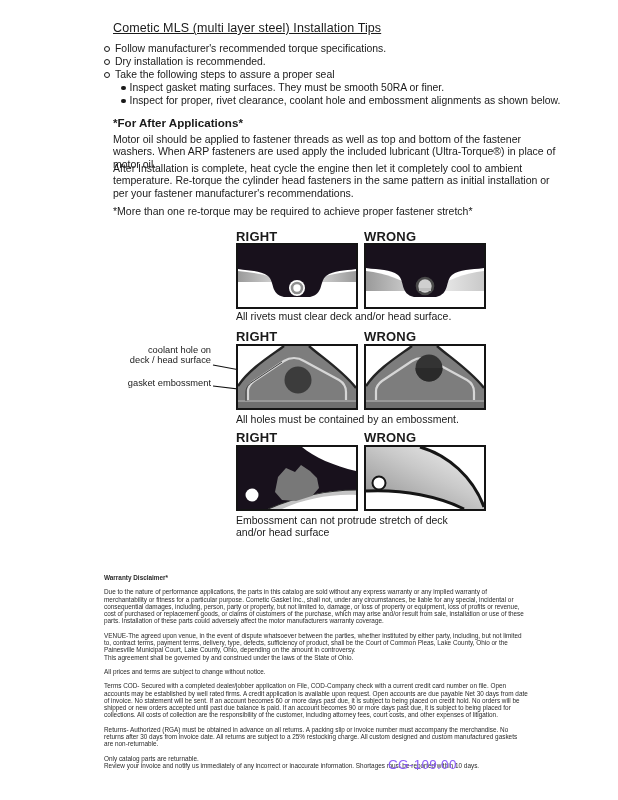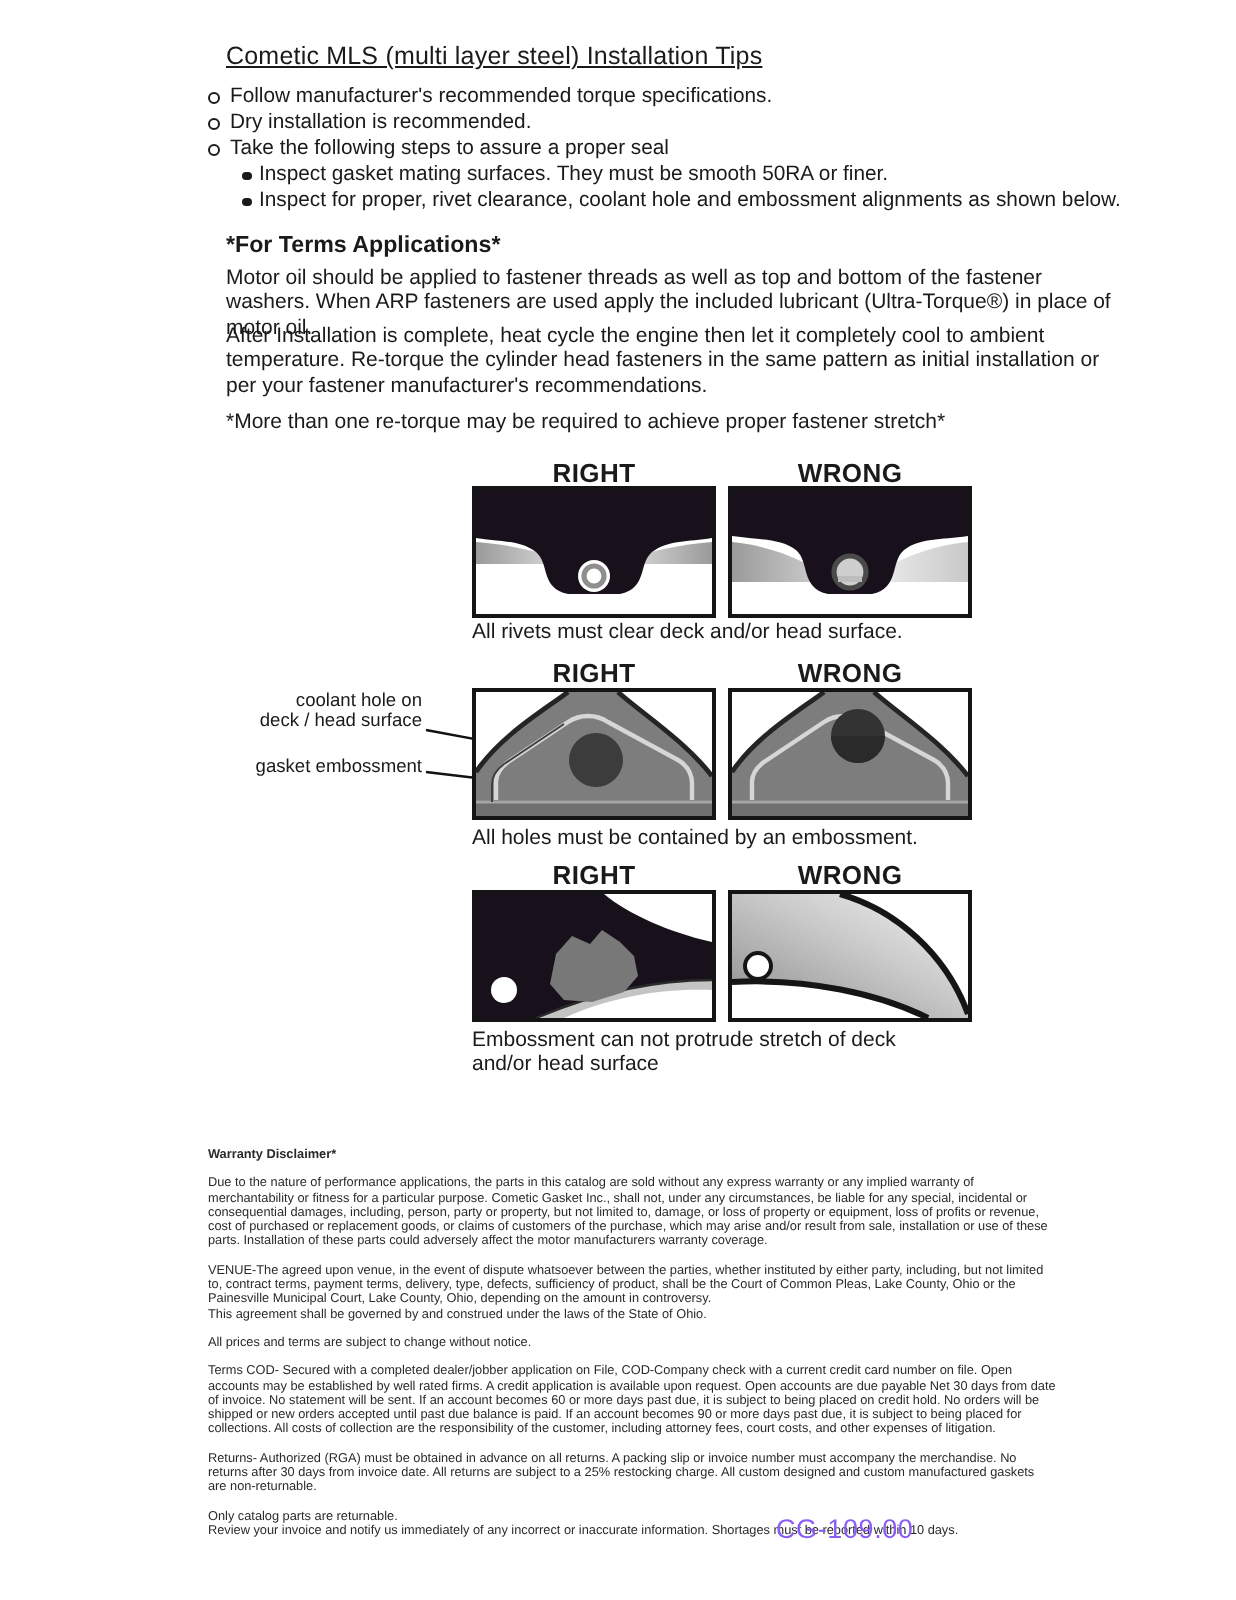--- a/index.html
+++ b/index.html
@@ -18,21 +18,21 @@
     width:4px;height:4px;border:1px solid #1a1a1a;border-radius:50%;
     display:inline-block;margin-right:5px;flex:0 0 auto;
   }
   .sub-line{left:121px;font-size:10.4px;line-height:12px;display:flex;align-items:center;white-space:nowrap;}
   .sub-line .marker{
     width:4.5px;height:4.5px;background:#1a1a1a;border-radius:50%;
     display:inline-block;margin-right:4px;flex:0 0 auto;
   }
   .section-heading{left:113px;font-size:11.6px;font-weight:bold;}
   .para{left:113px;width:452px;font-size:10.5px;line-height:12.4px;}
-  .diag-label{font-size:13px;font-weight:bold;width:122px;text-align:center;letter-spacing:.2px;}
+  .diag-label{font-size:13px;font-weight:bold;width:122px;text-align:left;letter-spacing:.2px;}
   .panel{width:118px;height:62px;border:2px solid #141414;background:#fff;}
   .panel svg{display:block;}
   .caption{left:236px;font-size:10.5px;line-height:11.5px;white-space:pre-line;}
   .annot{width:95px;text-align:right;font-size:9.3px;line-height:9.8px;color:#1a1a1a;}
   .warranty{left:104px;top:574px;width:424px;font-size:6.4px;line-height:7.3px;color:#2a2a2a;}
   .warranty .w-head{font-weight:bold;margin:0 0 7px 0;}
   .warranty p{margin:0 0 7px 0;white-space:pre-line;}
   .footer-code{left:388px;top:757px;font-size:13.5px;letter-spacing:.3px;color:#8b5cf6;}
 </style>
 </head>
@@ -54,21 +54,21 @@
 </div>
 <div class="abs sub-line" style="top:82px;">
   <span class="marker"></span>
   <span>Inspect gasket mating surfaces.  They must be smooth 50RA or finer.</span>
 </div>
 <div class="abs sub-line" style="top:95px;">
   <span class="marker"></span>
   <span>Inspect for proper, rivet clearance, coolant hole and embossment alignments as shown below.</span>
 </div>
 
-<div class="abs section-heading" style="top:116px;">*For Terms Applications*</div>
+<div class="abs section-heading" style="top:116px;">*For After Applications*</div>
 <div class="abs para" style="top:133px;">Motor oil should be applied to fastener threads as well as top and bottom of the fastener washers. When ARP fasteners are used apply the included lubricant (Ultra-Torque®) in place of motor oil.</div>
 <div class="abs para" style="top:162px;">After Installation is complete, heat cycle the engine then let it completely cool to ambient temperature. Re-torque the cylinder head fasteners in the same pattern as initial installation or per your fastener manufacturer's recommendations.</div>
 <div class="abs para" style="top:205px;">*More than one re-torque may be required to achieve proper fastener stretch*</div>
 
 <div class="abs diag-label" style="left:236px;top:229px;">RIGHT</div>
 <div class="abs diag-label" style="left:364px;top:229px;">WRONG</div>
 
 <div class="abs panel" style="left:236px;top:243px;">
   <svg width="118" height="62" viewBox="0 0 118 62">
     <defs>

